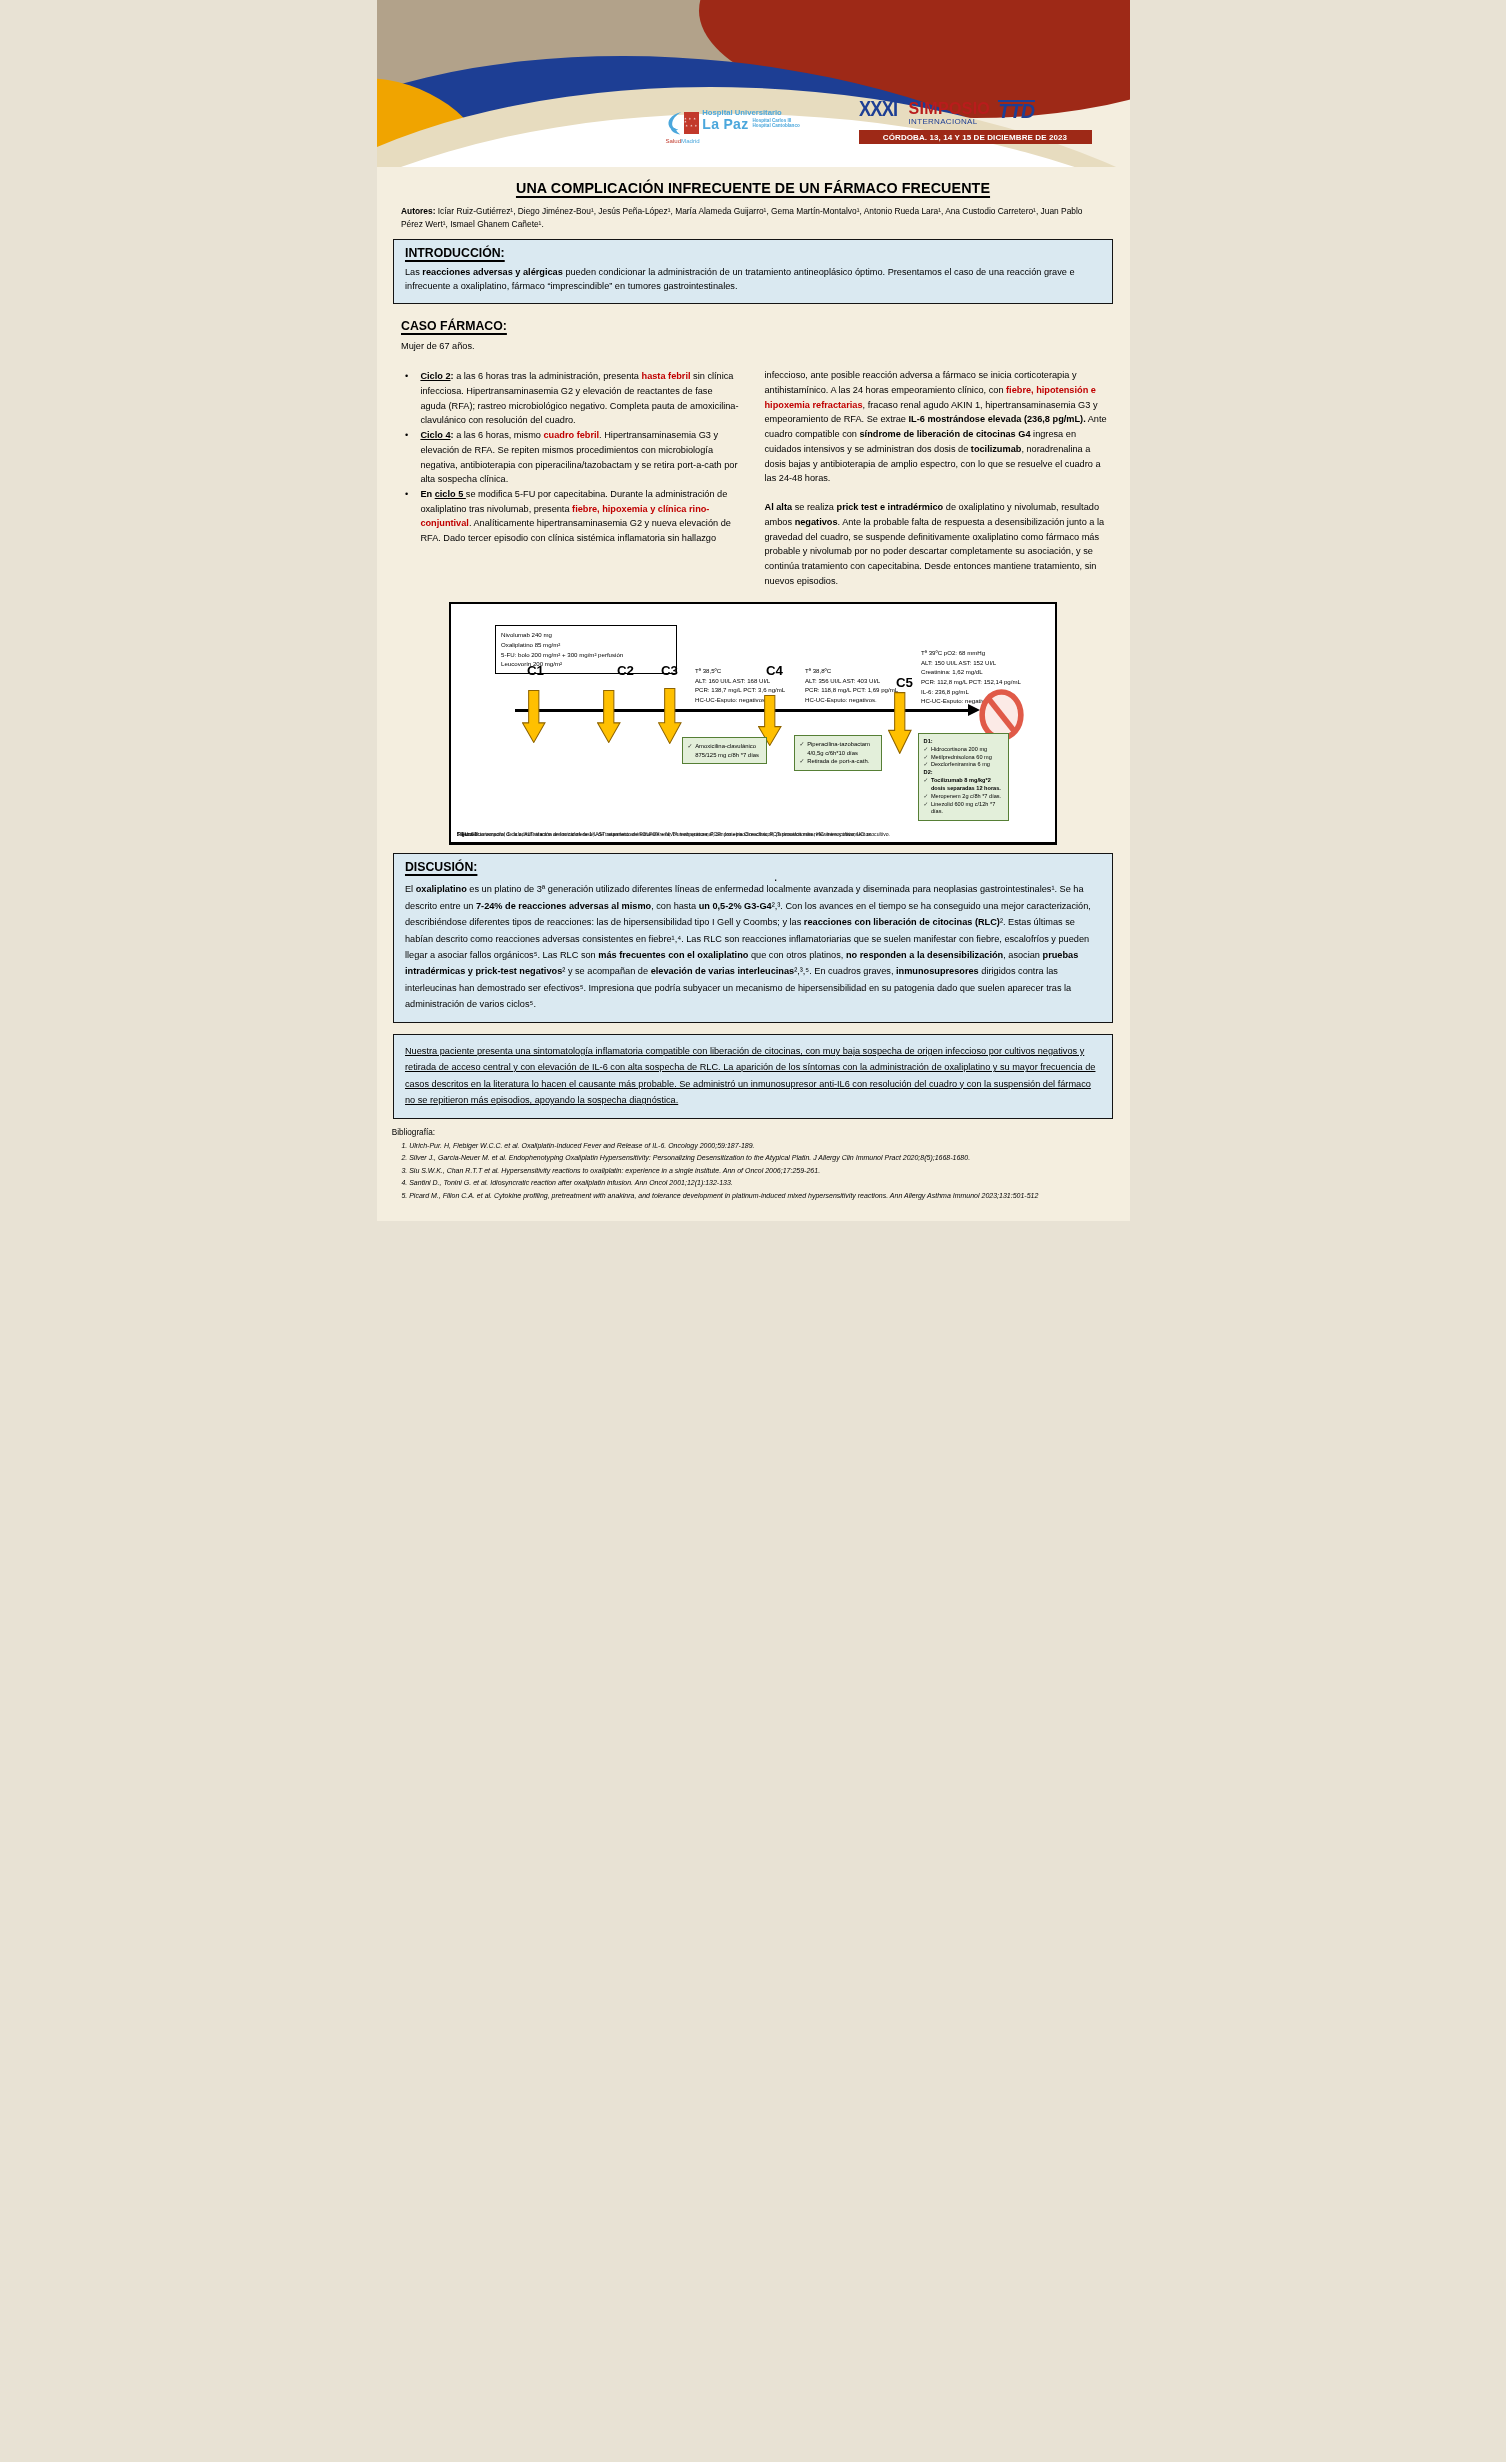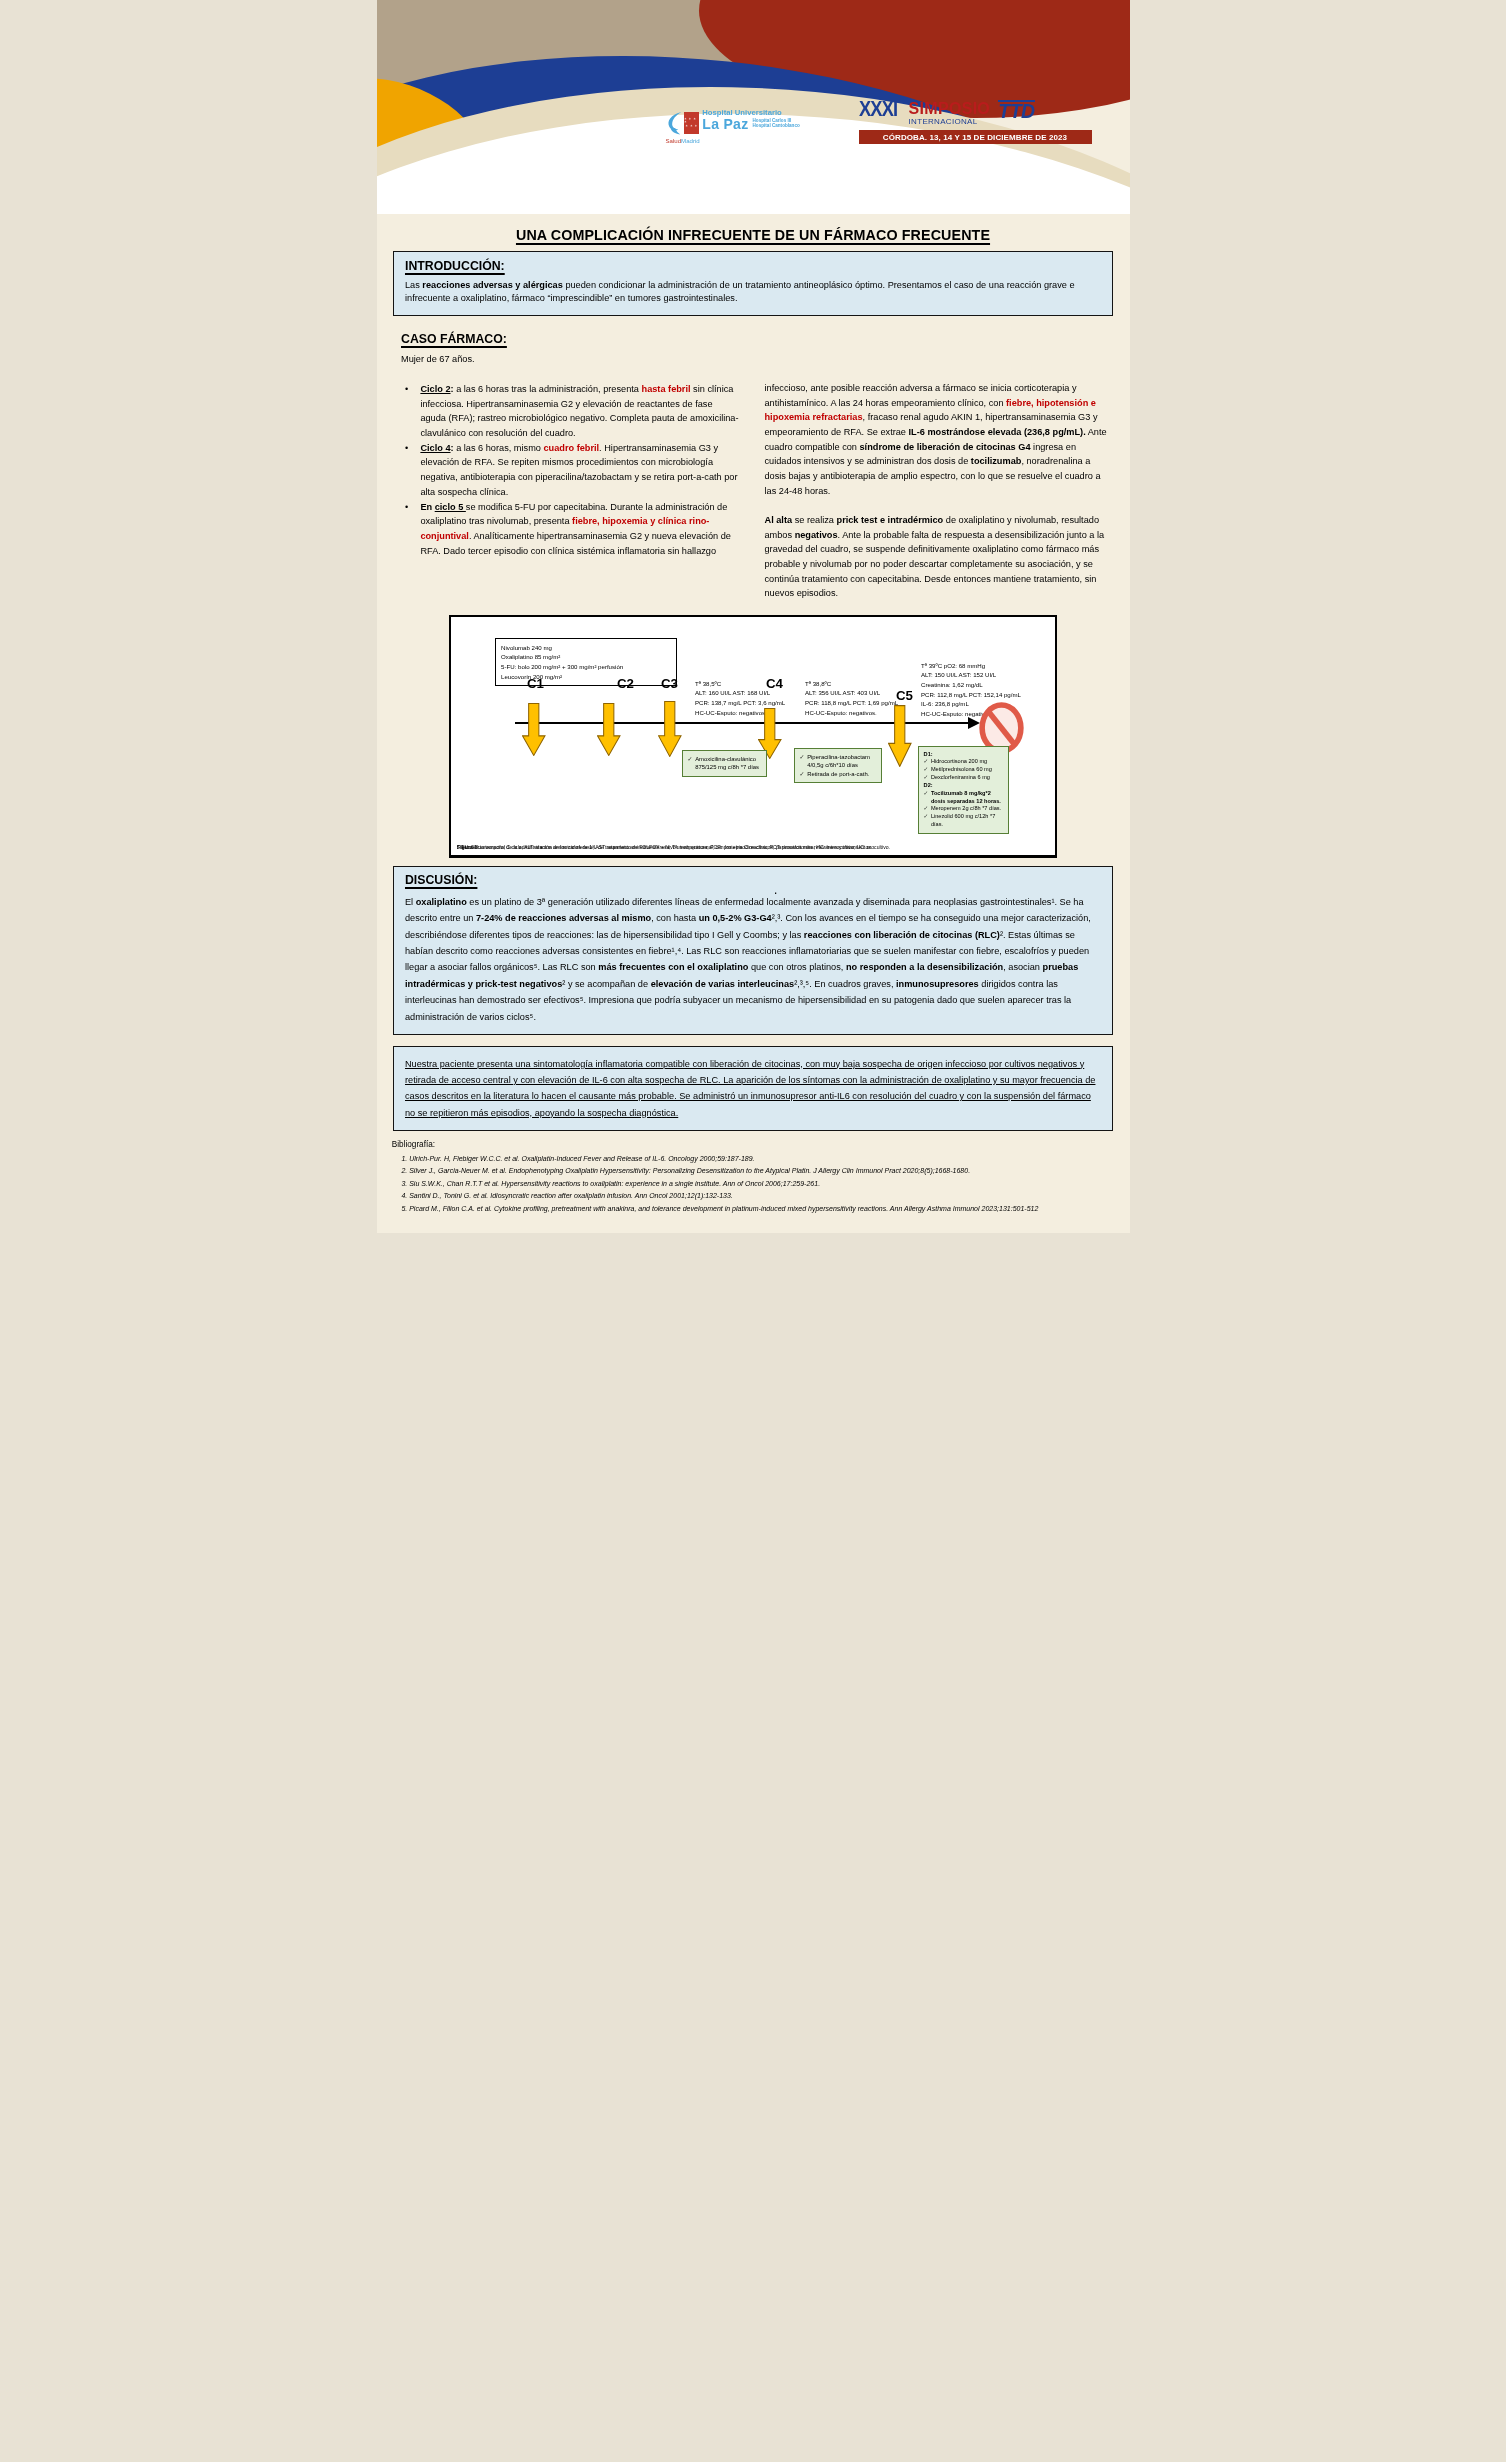--- a/index.html
+++ b/index.html
@@ -1,21 +1,21 @@
 <!DOCTYPE html>
 <html style="font-size:8.2px"><head>
 <meta charset="utf-8">
 <style>
   * { margin:0; padding:0; box-sizing:border-box; }
   html,body { background:#e8e2d4; }
   body { font-family:"Liberation Sans", sans-serif; color:#000; }
   .poster { width:753px; margin:0 auto; background:#F4EEDF; position:relative; }
 
   
-  .hdr { position:relative; height:214px; overflow:hidden; background:#F4EEDF;text-decoration:underline; }
+  .hdr { position:relative; height:167px; overflow:hidden; background:#F4EEDF;text-decoration:underline; }
   .hdr-photo { position:absolute; left:0; top:0; width:450px; height:90px; z-index:1;
     background:
       radial-gradient(ellipse 13.3px 31px at 286px 7.2px, #221a10 98%, transparent),
       radial-gradient(ellipse 13.3px 31px at 325px 8.2px, #2a2013 98%, transparent),
       radial-gradient(ellipse 13.3px 31px at 364px 9.2px, #221a10 98%, transparent),
       radial-gradient(ellipse 13.3px 31px at 403px 9.2px, #2a2013 98%, transparent),
       radial-gradient(ellipse 46px 31px at 41px 41px, #5d7d3f 97%, transparent),
       radial-gradient(ellipse 41px 29px at 110px 31px, #6e8e4a 97%, transparent),
       radial-gradient(ellipse 36px 36px at 77px 66px, #4e6e33 97%, transparent),
       radial-gradient(ellipse 31px 41px at 10.2px 72px, #43622c 97%, transparent),
@@ -167,20 +167,21 @@
           <div class="ttd-simposio">SIMPOSIO</div>
           <div class="ttd-internacional">INTERNACIONAL</div>
         </div>
         <div class="ttd-mark">TTD</div>
       </div>
       <div class="ttd-banner">CÓRDOBA. 13, 14 Y 15 DE DICIEMBRE DE 2023</div>
     </div>
   </div>
 
   <h1 class="title">UNA COMPLICACIÓN INFRECUENTE DE UN FÁRMACO FRECUENTE</h1>
+  <p class="authors"><span class="rt-b">Autores: </span><span>Icíar Ruiz-Gutiérrez¹, Diego Jiménez-Bou¹, Jesús Peña-López¹, María Alameda Guijarro¹, Gema Martín-Montalvo¹, Antonio Rueda Lara¹, Ana Custodio Carretero¹, Juan Pablo Pérez Wert¹, Ismael Ghanem Cañete¹.</span></p>
 
   <section class="bluebox">
     <h2 class="sec-h">INTRODUCCIÓN:</h2>
     <p class="intro-body"><span>Las </span><span class="rt-b">reacciones adversas y alérgicas</span><span> pueden condicionar la administración de un tratamiento antineoplásico óptimo. Presentamos el caso de una reacción grave e infrecuente a oxaliplatino, fármaco “imprescindible” en tumores gastrointestinales.</span></p>
   </section>
 
   <h2 class="sec-h caso-h">CASO FÁRMACO:</h2>
   <div class="caso-cols">
     <div class="col-left">
       <p>Mujer de 67 años.</p>

